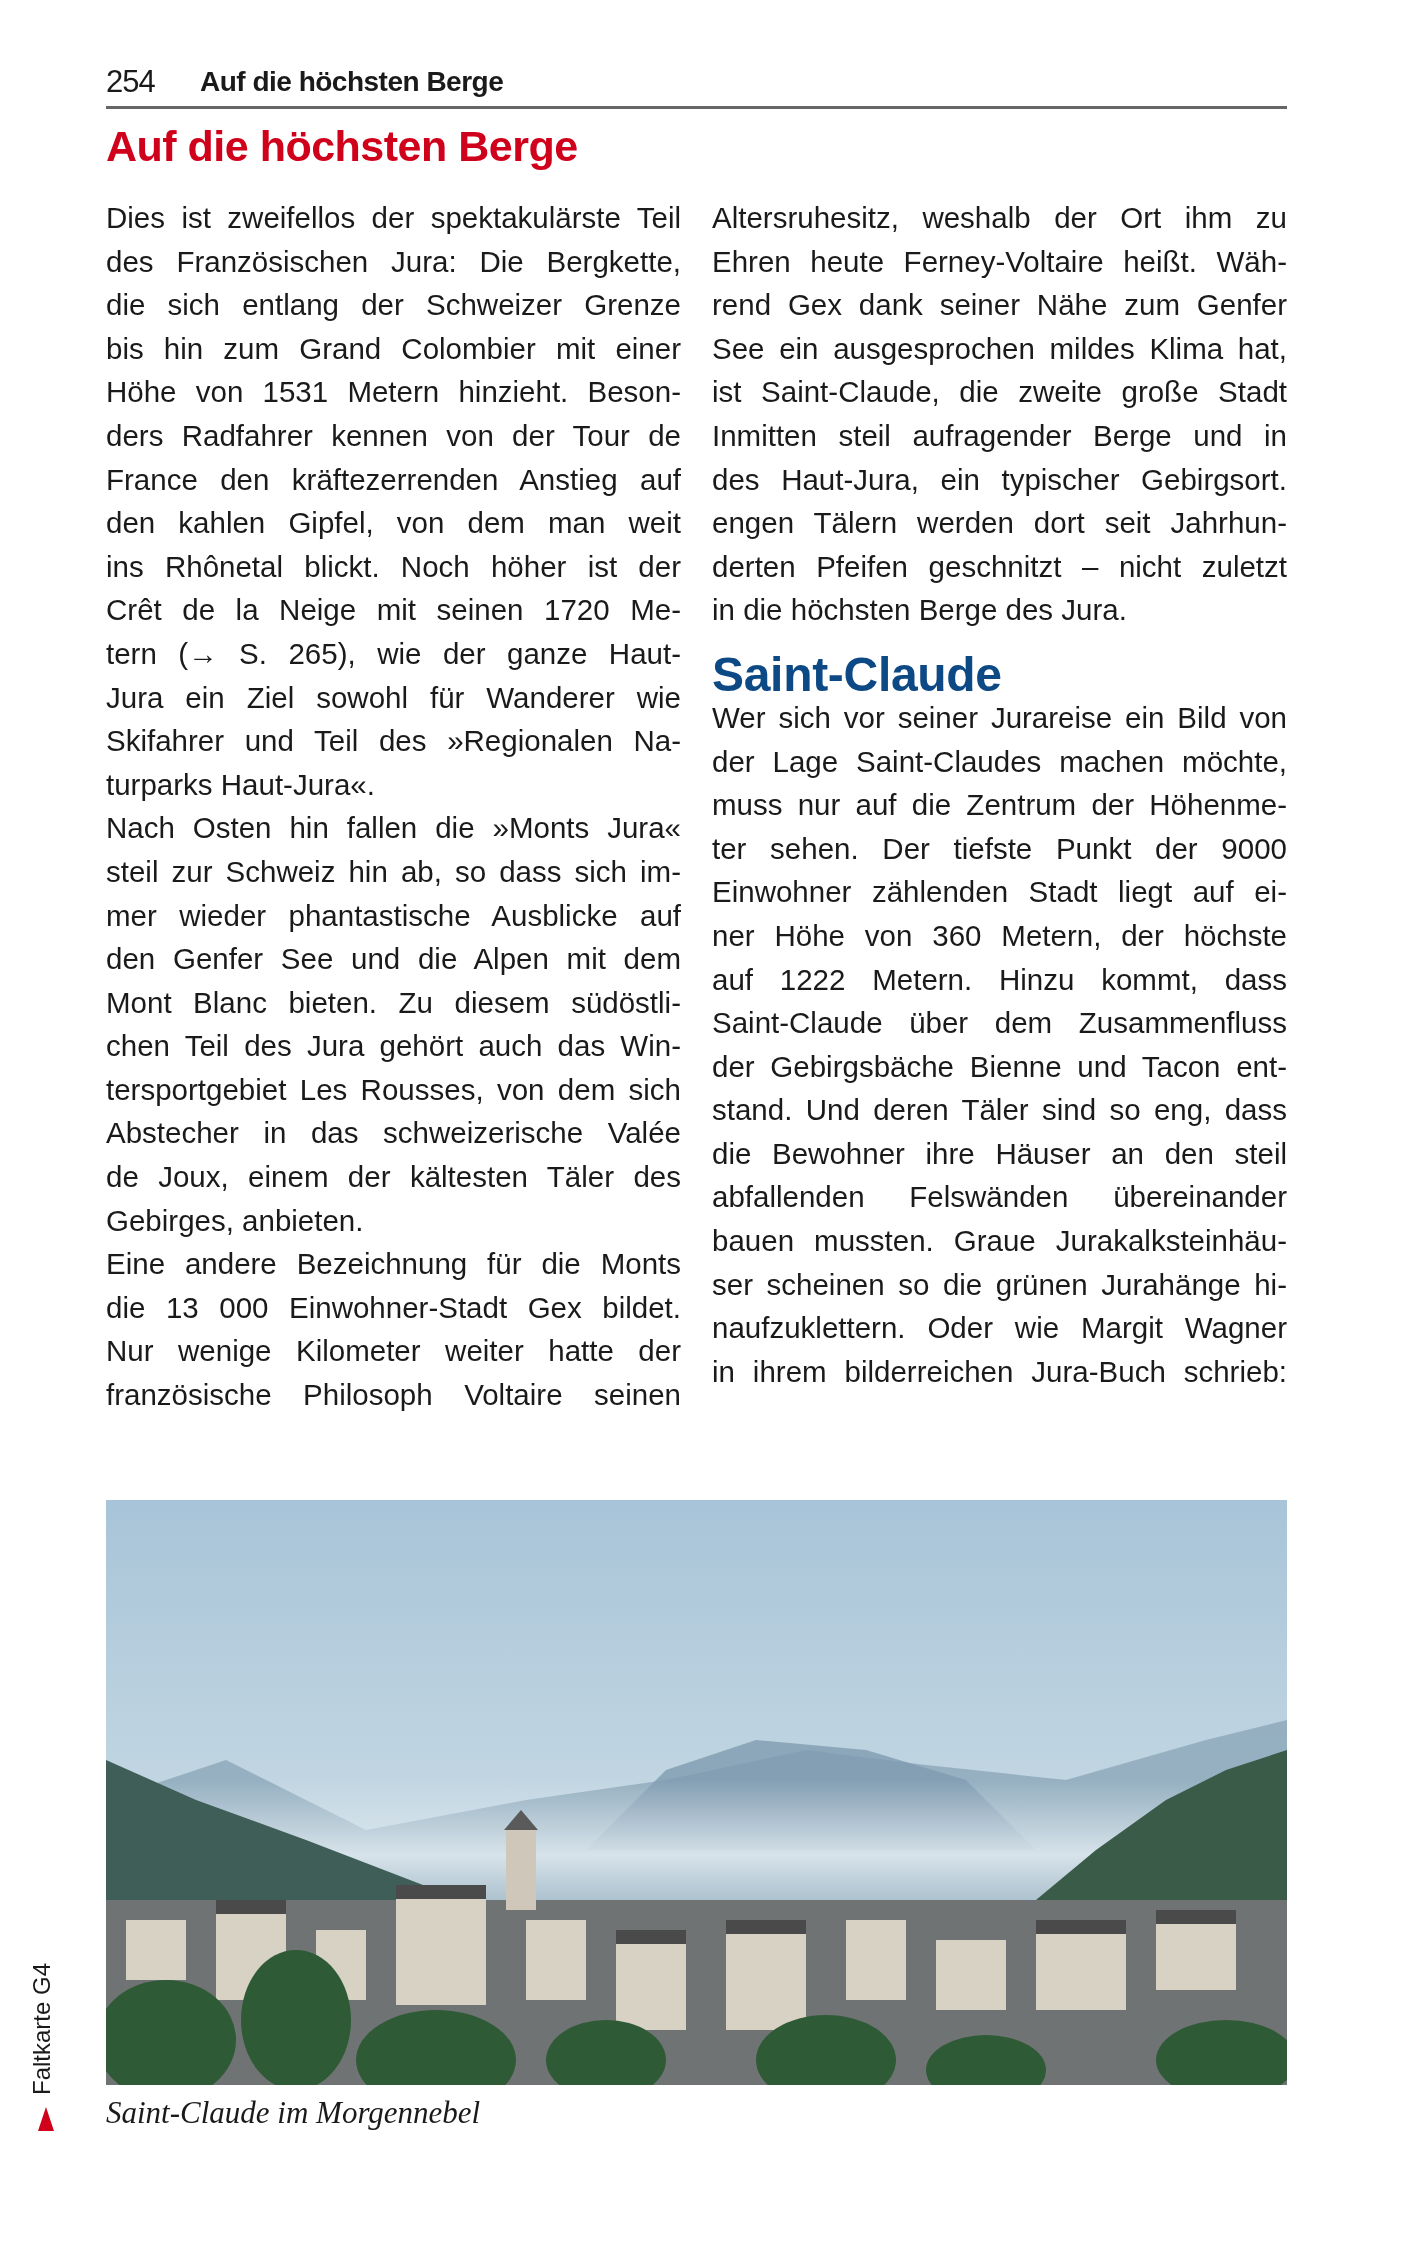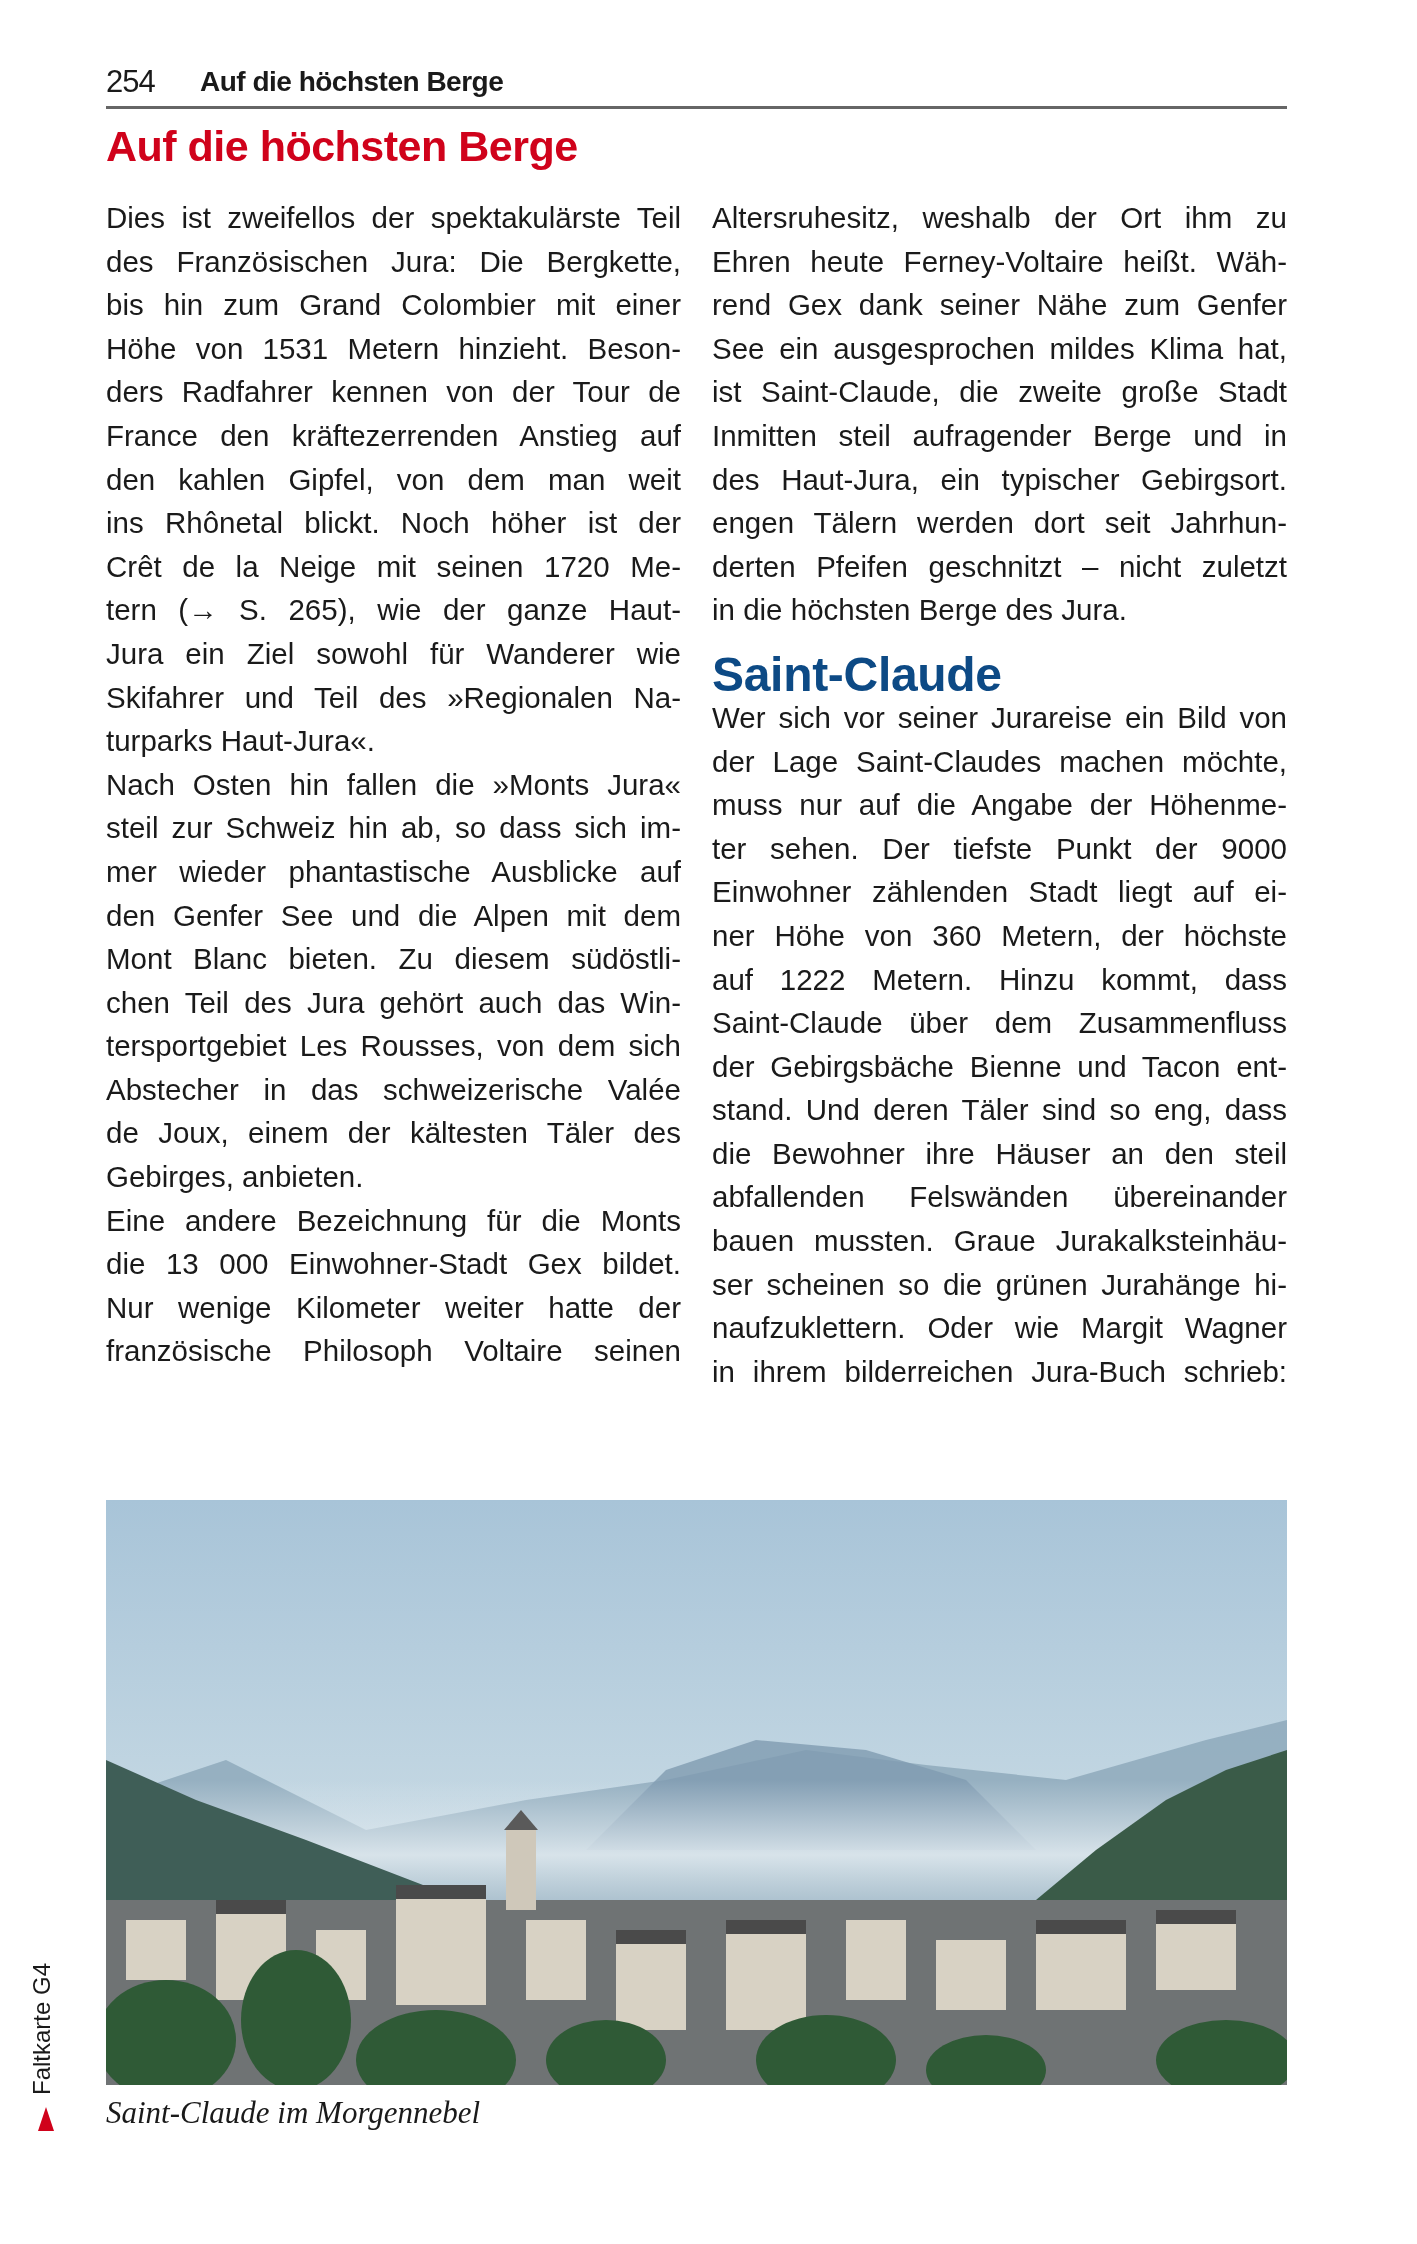--- a/index.html
+++ b/index.html
@@ -48,20 +48,21 @@
   <span class="page-number">254</span>
   <span class="running-title">Auf die höchsten Berge</span>
 </div>
 
 <h1 class="chapter-title">Auf die höchsten Berge</h1>
 
 <div class="column col-left">
   <p>
     <span class="line">Dies ist zweifellos der spektakulärste Teil</span>
     <span class="line">des Französischen Jura: Die Bergkette,</span>
+    <span class="line">die sich entlang der Schweizer Grenze</span>
     <span class="line">bis hin zum Grand Colombier mit einer</span>
     <span class="line">Höhe von 1531 Metern hinzieht. Beson-</span>
     <span class="line">ders Radfahrer kennen von der Tour de</span>
     <span class="line">France den kräftezerrenden Anstieg auf</span>
     <span class="line">den kahlen Gipfel, von dem man weit</span>
     <span class="line">ins Rhônetal blickt. Noch höher ist der</span>
     <span class="line">Crêt de la Neige mit seinen 1720 Me-</span>
     <span class="line">tern (→ S. 265), wie der ganze Haut-</span>
     <span class="line">Jura ein Ziel sowohl für Wanderer wie</span>
     <span class="line">Skifahrer und Teil des »Regionalen Na-</span>
@@ -93,21 +94,21 @@
     <span class="line">Inmitten steil aufragender Berge und in</span>
     <span class="line">des Haut-Jura, ein typischer Gebirgsort.</span>
     <span class="line">engen Tälern werden dort seit Jahrhun-</span>
     <span class="line">derten Pfeifen geschnitzt – nicht zuletzt</span>
     <span class="line last">in die höchsten Berge des Jura.</span>
   </p>
   <h2 class="section-heading">Saint-Claude</h2>
   <p>
     <span class="line">Wer sich vor seiner Jurareise ein Bild von</span>
     <span class="line">der Lage Saint-Claudes machen möchte,</span>
-    <span class="line">muss nur auf die Angabe der Höhenme-</span>
+    <span class="line">muss nur auf die Zentrum der Höhenme-</span>
     <span class="line">ter sehen. Der tiefste Punkt der 9000</span>
     <span class="line">Einwohner zählenden Stadt liegt auf ei-</span>
     <span class="line">ner Höhe von 360 Metern, der höchste</span>
     <span class="line">auf 1222 Metern. Hinzu kommt, dass</span>
     <span class="line">Saint-Claude über dem Zusammenfluss</span>
     <span class="line">der Gebirgsbäche Bienne und Tacon ent-</span>
     <span class="line">stand. Und deren Täler sind so eng, dass</span>
     <span class="line">die Bewohner ihre Häuser an den steil</span>
     <span class="line">abfallenden Felswänden übereinander</span>
     <span class="line">bauen mussten. Graue Jurakalksteinhäu-</span>

